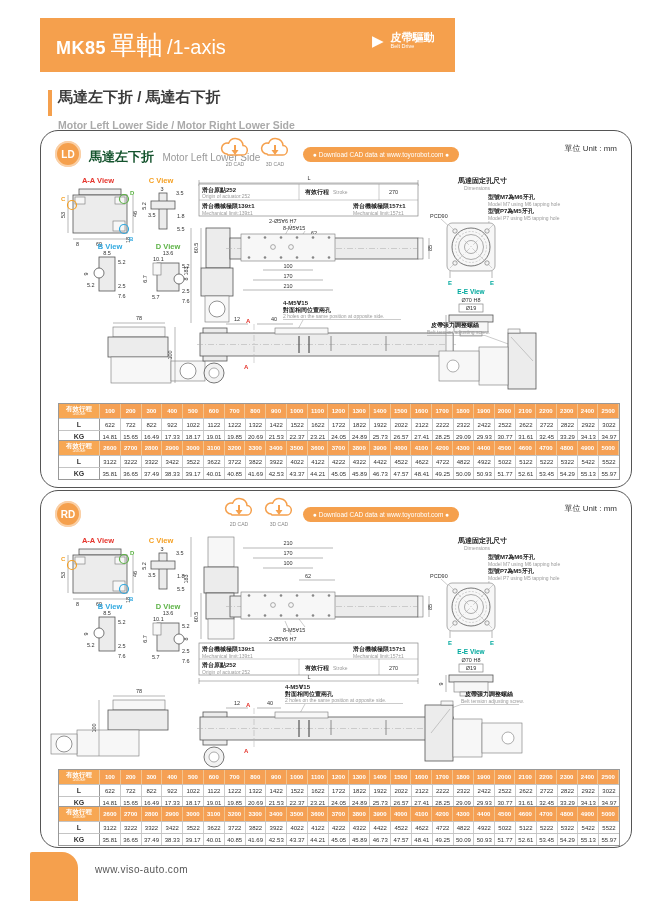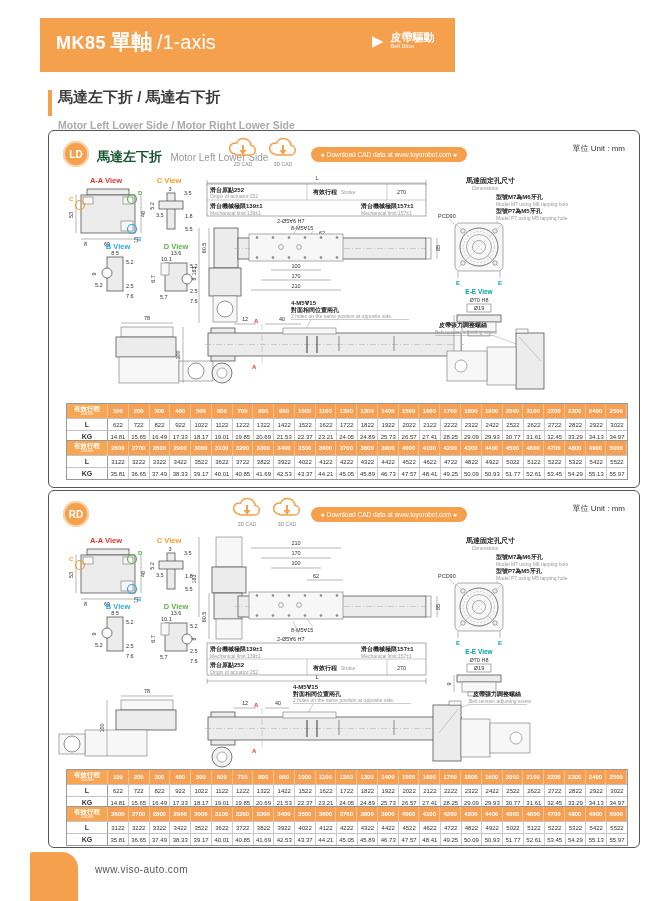--- a/index.html
+++ b/index.html
@@ -4,36 +4,36 @@
 <style>
   html,body{margin:0;padding:0;background:#fff;}
   body{width:650px;height:901px;position:relative;overflow:hidden;
        font-family:"Liberation Sans","DejaVu Sans",sans-serif;}
   .page{position:absolute;inset:0;}
 
   
   .band{position:absolute;left:40px;top:18px;width:415px;height:54px;background:#F5A04D;}
   .band .model-wrap{position:absolute;left:16px;top:10px;color:#fff;}
   .band .model{font-size:18px;font-weight:bold;letter-spacing:.5px;}
-  .band .axis-cn{font-size:21px;font-weight:bold;}
+  .band .axis-cn{font-size:26px;font-weight:normal;}
   .band .axis-en{font-size:20px;font-weight:normal;}
   .drive{position:absolute;left:332px;top:13px;display:flex;align-items:center;color:#fff;}
   .drive .tri{font-size:15px;line-height:1;margin-right:7px;}
   .drive .dcn{font-size:11px;font-weight:bold;line-height:1.1;}
   .drive .den{font-size:5.5px;line-height:1.2;}
 
   
   .sect{position:absolute;left:48px;top:88px;}
   .sect .bar{position:absolute;left:0;top:2px;width:4px;height:26px;background:#F5A04D;}
   .sect .t{margin-left:10px;font-size:15px;font-weight:bold;color:#3a3a3a;}
   .sect .s{margin-left:10px;font-size:10.5px;color:#aaa;font-weight:bold;margin-top:12px;}
 
   
-  .panel{position:absolute;left:48px;width:590px;height:356px;border:1.5px solid #555;
-         border-radius:6px;background:#fff;}
+  .panel{position:absolute;left:40px;width:590px;height:356px;border:1.5px solid #555;
+         border-radius:18px;background:#fff;}
   .badge{position:absolute;left:14px;top:10px;width:26px;height:26px;border-radius:50%;
          background:#F5A04D;color:#fff;font-size:10px;font-weight:bold;display:flex;
          align-items:center;justify-content:center;box-shadow:inset 0 0 0 2px rgba(255,255,255,.5);}
   .ptitle{position:absolute;left:48px;top:16px;white-space:nowrap;}
   .ptitle .pcn{font-size:13px;font-weight:bold;color:#14532d;}
   .ptitle .pen{font-size:10px;color:#999;margin-left:4px;}
   .cad{position:absolute;top:6px;width:36px;text-align:center;}
   .cad .clbl{font-size:5px;color:#888;display:block;margin-top:-2px;}
   .pill{position:absolute;left:262px;top:16px;height:15px;padding:0 10px;background:#F5A04D;
         border-radius:8px;color:#fff;font-size:6.5px;line-height:15px;white-space:nowrap;}

